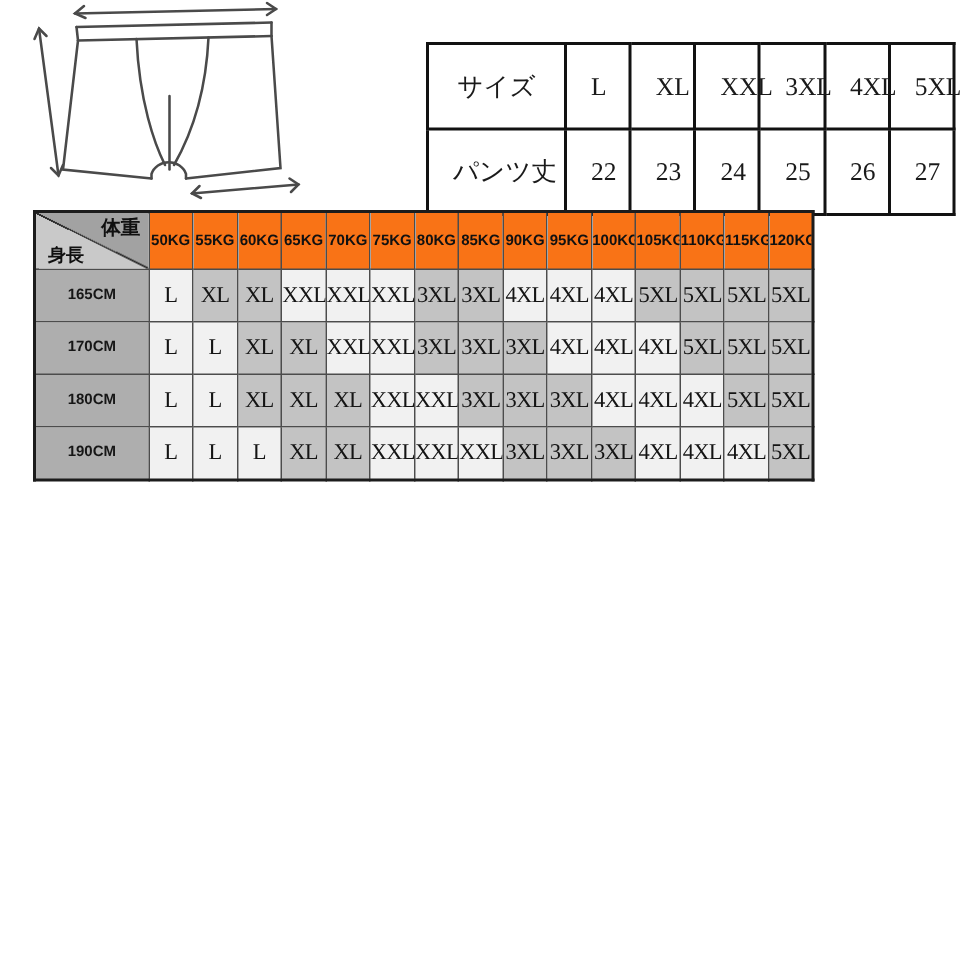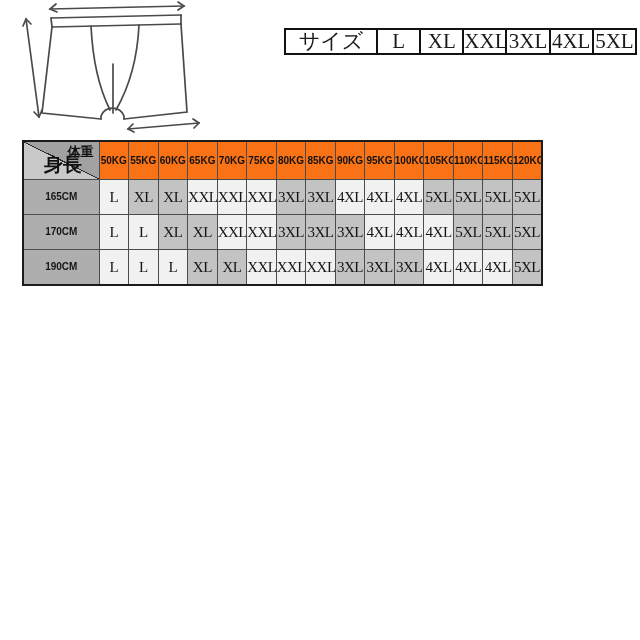--- a/index.html
+++ b/index.html
@@ -19,22 +19,22 @@
 
   
   .spec-table{
     position:absolute;left:284px;top:28px;width:353px;
     border-collapse:collapse;table-layout:fixed;
   }
   .spec-table th,.spec-table td{
     border:2px solid #121212;
     height:23px;
     text-align:center;vertical-align:middle;
-    font-size:21px;font-weight:normal;
-    padding:0;line-height:1;
+    font-size:17px;font-weight:normal;
+    padding:16px;line-height:1;
     background:#ffffff;
     white-space:nowrap;
   }
   .spec-table col.label-col{width:92px;}
 
   
   .matrix-table{
     position:absolute;left:22px;top:140px;width:521px;
     border-collapse:collapse;table-layout:fixed;
     border:2px solid #1c1c1c;
@@ -73,23 +73,23 @@
     position:relative;
     background:linear-gradient(to bottom left,
       #a2a2a2 49.2%, #2b2b2b 49.2% 50.8%, #c9c9c9 50.8%) !important;
   }
   .corner .c-top{
     position:absolute;top:3px;right:5px;
     font-family:"Liberation Sans","DejaVu Sans",sans-serif;
     font-weight:bold;font-size:13px;color:#101010;
   }
   .corner .c-bottom{
-    position:absolute;bottom:3px;left:20px;
-    font-family:Liberation Mono, monospace;
-    font-weight:bold;font-size:19px;color:#101010;
+    position:absolute;bottom:3px;left:8px;
+    font-family:Liberation Serif, serif;
+    font-weight:bold;font-size:12px;color:#101010;
   }
 </style>
 </head>
 <body>
 
 <div class="drawing">
   <svg viewBox="0 0 205 135" width="205" height="135">
     <g fill="none" stroke="#4a4a4a" stroke-width="1.7" stroke-linecap="round">
 
       <g>
@@ -144,20 +144,29 @@
     </colgroup>
   <tbody>
       <tr>
         <th>サイズ</th>
         <th>L</th>
         <th>XL</th>
         <th>XXL</th>
         <th>3XL</th>
         <th>4XL</th>
         <th>5XL</th>
+      </tr>
+      <tr>
+        <th>パンツ丈</th>
+        <td>22</td>
+        <td>23</td>
+        <td>24</td>
+        <td>25</td>
+        <td>26</td>
+        <td>27</td>
       </tr>
     </tbody>
 </table>
 
 <table class="matrix-table">
   <colgroup id="matrix-cols">
       <col class="hcol">
       <col>
       <col>
       <col>
@@ -228,20 +237,38 @@
         <td class="shaded">3XL</td>
         <td class="shaded">3XL</td>
         <td>4XL</td>
         <td>4XL</td>
         <td>4XL</td>
         <td class="shaded">5XL</td>
         <td class="shaded">5XL</td>
         <td class="shaded">5XL</td>
       </tr>
       <tr>
+        <th>180CM</th>
+        <td>L</td>
+        <td>L</td>
+        <td class="shaded">XL</td>
+        <td class="shaded">XL</td>
+        <td class="shaded">XL</td>
+        <td>XXL</td>
+        <td>XXL</td>
+        <td class="shaded">3XL</td>
+        <td class="shaded">3XL</td>
+        <td class="shaded">3XL</td>
+        <td>4XL</td>
+        <td>4XL</td>
+        <td>4XL</td>
+        <td class="shaded">5XL</td>
+        <td class="shaded">5XL</td>
+      </tr>
+      <tr>
         <th>190CM</th>
         <td>L</td>
         <td>L</td>
         <td>L</td>
         <td class="shaded">XL</td>
         <td class="shaded">XL</td>
         <td>XXL</td>
         <td>XXL</td>
         <td>XXL</td>
         <td class="shaded">3XL</td>

